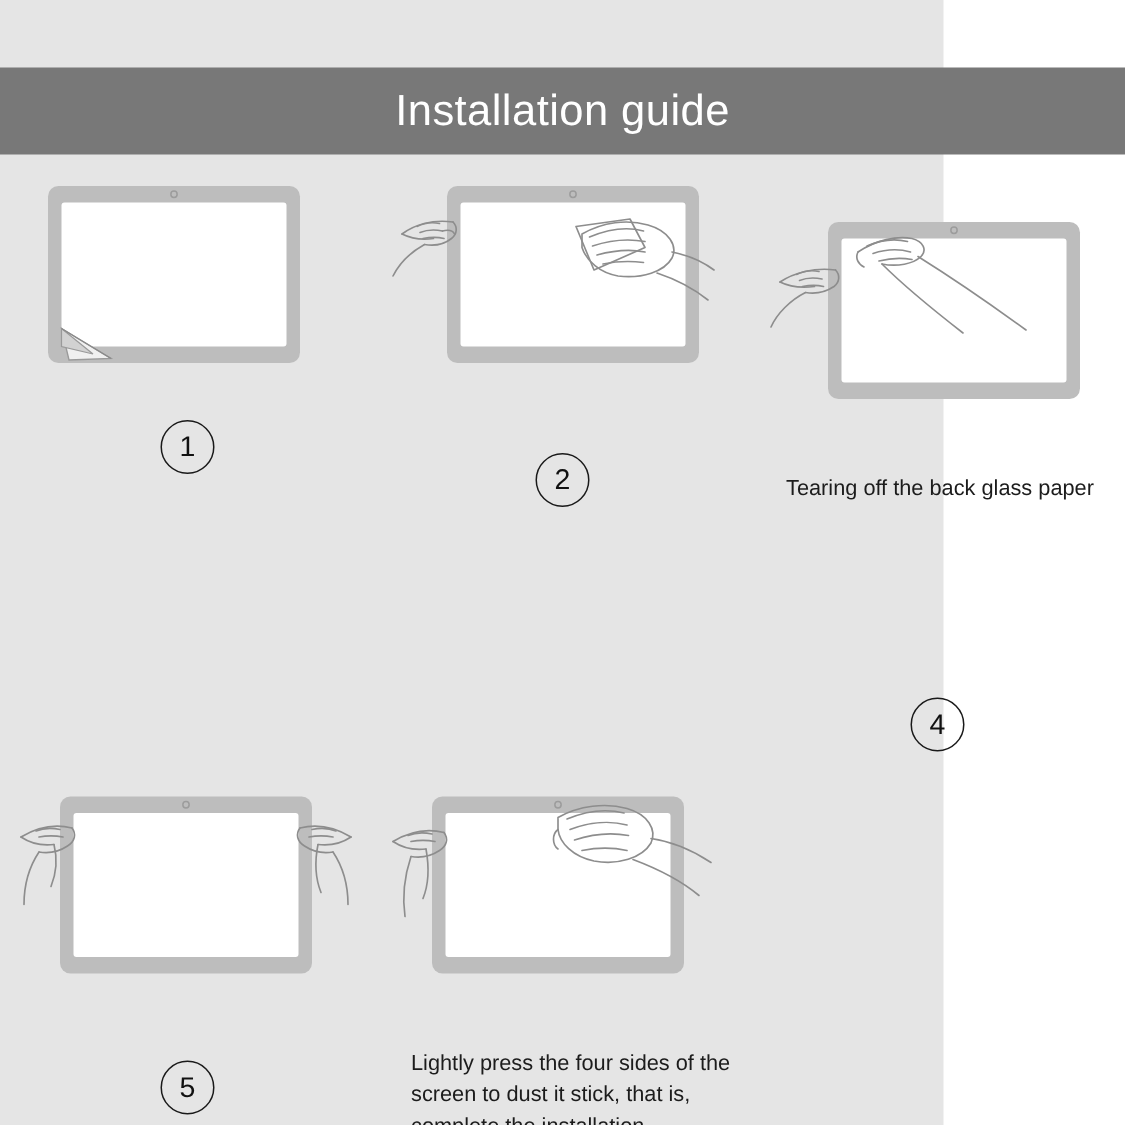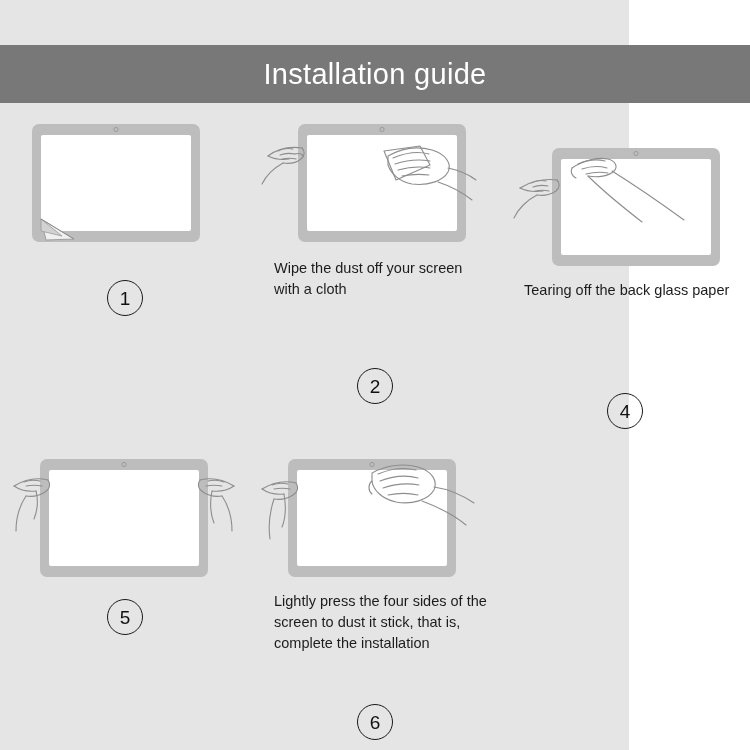--- a/index.html
+++ b/index.html
@@ -52,21 +52,21 @@
     flex-wrap: wrap;
   }
   .step {
     width: 250px;
     box-sizing: border-box;
     padding: 0 12px;
     display: flex;
     flex-direction: column;
     align-items: flex-start;
   }
-  .step.row2 { padding-top: 22px; }
+  .step.row2 { padding-top: 22px; gap: 36px; }
 
   .art {
     position: relative;
     width: 226px;
     height: 130px;
     margin-bottom: 10px;
     overflow: visible;
   }
   .art svg { display: block; overflow: visible; }
 
@@ -162,21 +162,20 @@
             <path d="M126 38 C140 30 156 28 170 32 C184 36 190 46 186 54 C181 63 166 68 150 66 C138 64 129 56 126 47 Z"></path>
             <path d="M131 40 C143 35 156 33 167 36"></path>
             <path d="M133 46 C145 42 157 41 168 43"></path>
             <path d="M136 52 C147 49 158 48 168 50"></path>
             <path d="M140 58 C150 56 159 56 167 57"></path>
             <path d="M186 50 C196 52 206 56 214 62"></path>
             <path d="M176 64 C188 68 200 74 210 82"></path>
           </g>
         </svg>
       </div>
-      <div class="caption">Wipe the dust off your screen with a cloth</div>
       <div class="numwrap">
         <div class="num-circle">2</div>
       </div>
     </div>
 
 
     <div class="step step-row-2 row2 step4">
       <div class="art">
         <svg width="226" height="130" viewBox="0 0 226 130" xmlns="http://www.w3.org/2000/svg">
           <rect x="40" y="8" width="168" height="118" rx="7" ry="7" fill="#bdbdbd"></rect>

